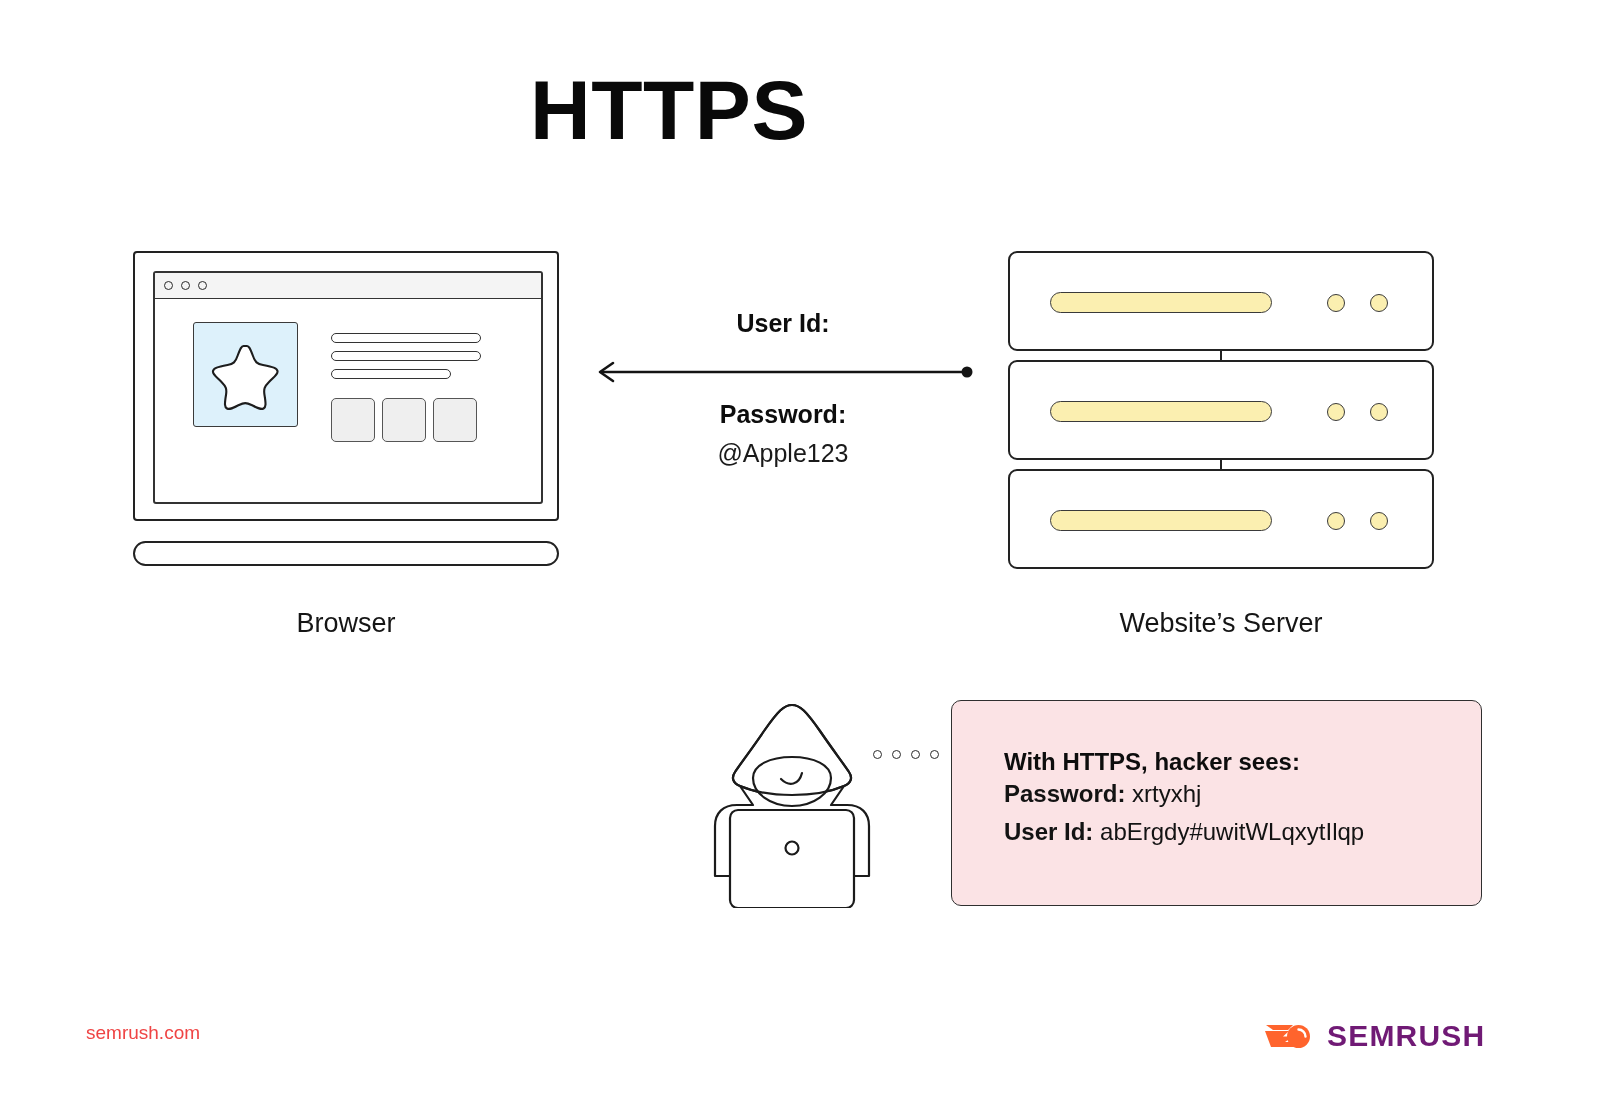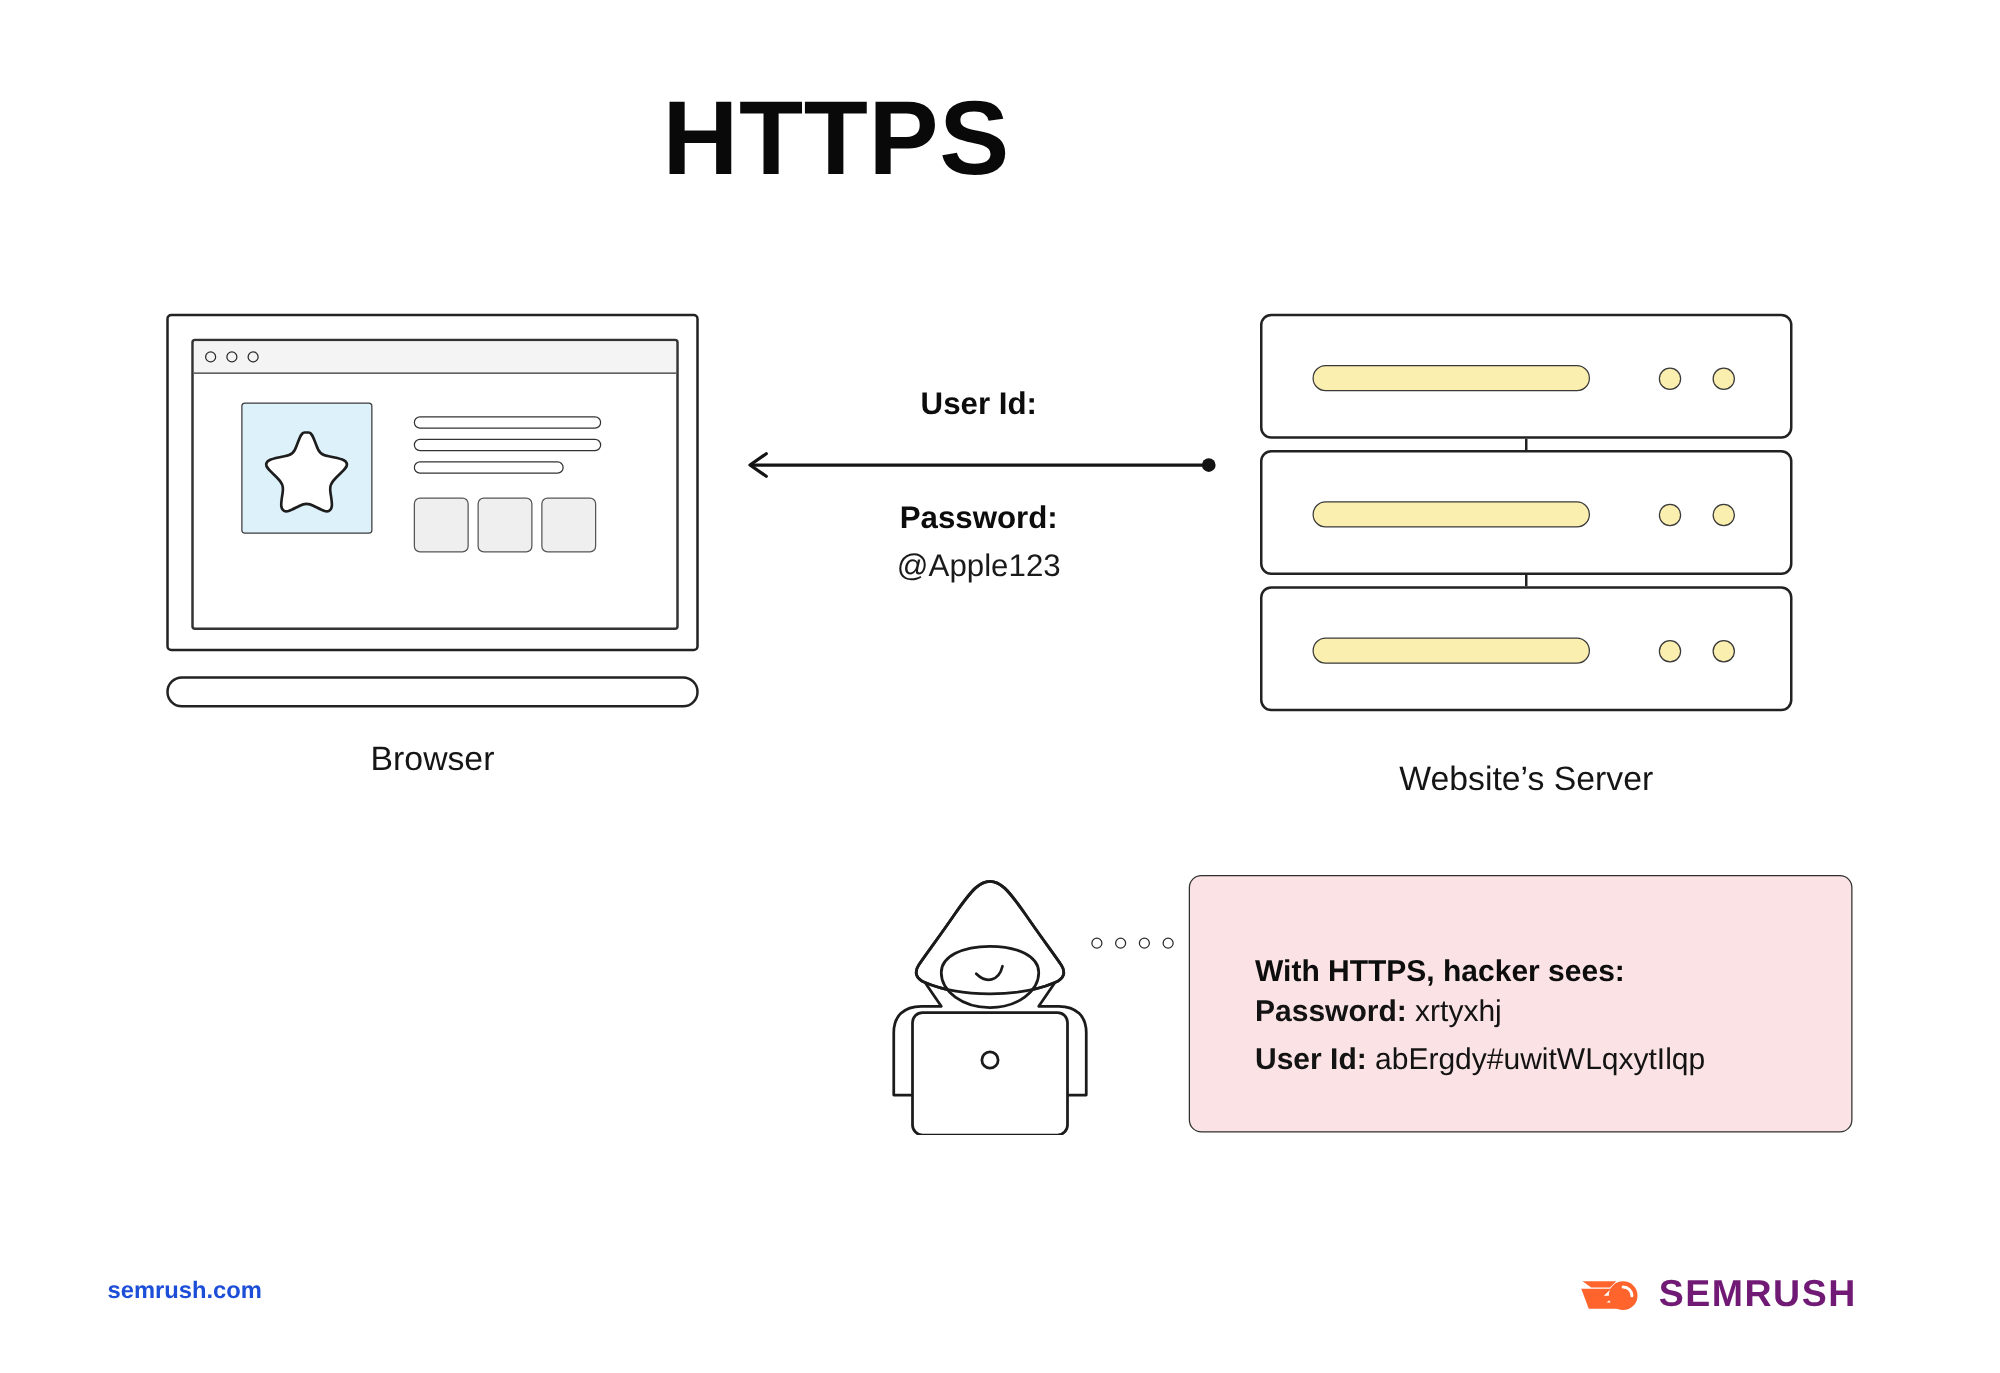--- a/index.html
+++ b/index.html
@@ -179,21 +179,21 @@
   .rack-led.led2 { left: 360px; }
 
   
   .caption {
     position: absolute;
     font-size: 27px;
     color: #151515;
     text-align: center;
     white-space: nowrap;
   }
-  #browser-caption { left: 133px; top: 592px; width: 426px; }
+  #browser-caption { left: 133px; top: 608px; width: 426px; }
   #server-caption  { left: 1008px; top: 608px; width: 426px; }
 
   
   #transfer-block {
     position: absolute;
     left: 583px;
     top: 308px;
     width: 400px;
     text-align: center;
   }
@@ -251,21 +251,21 @@
   #hacker-callout {
     position: absolute;
     left: 951px;
     top: 700px;
     width: 531px;
     height: 206px;
     background: #fbe3e5;
     border: 1.6px solid #2f2f2f;
     border-radius: 10px;
     box-sizing: border-box;
-    padding: 64px 0 0 52px;
+    padding: 48px 0 0 52px;
   }
   .callout-title {
     font-size: 24px;
     font-weight: bold;
     color: #0d0d0d;
     line-height: 1.1;
   }
   .callout-row {
     font-size: 24px;
     color: #131313;
@@ -274,22 +274,22 @@
   }
   .callout-row:first-of-type { margin-top: 26px; }
   .callout-row b { font-weight: bold; }
 
   
   #footer-url {
     position: absolute;
     left: 86px;
     top: 1022px;
     font-size: 19px;
-    font-weight: bold;
-    color: #1d4ed8;
+    font-weight: normal;
+    color: #ef4444;
   }
   #semrush-logo {
     position: absolute;
     left: 1263px;
     top: 1016px;
     height: 40px;
     display: flex;
     align-items: center;
     gap: 12px;
   }

